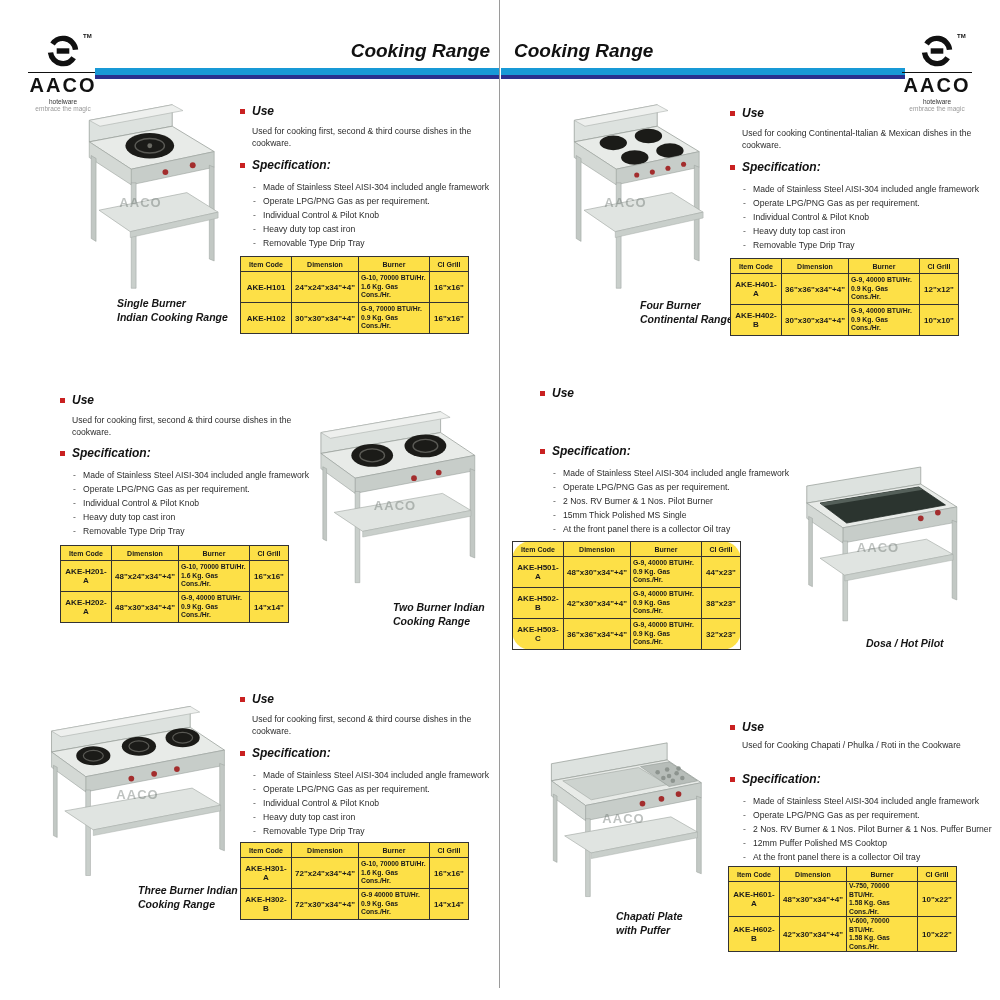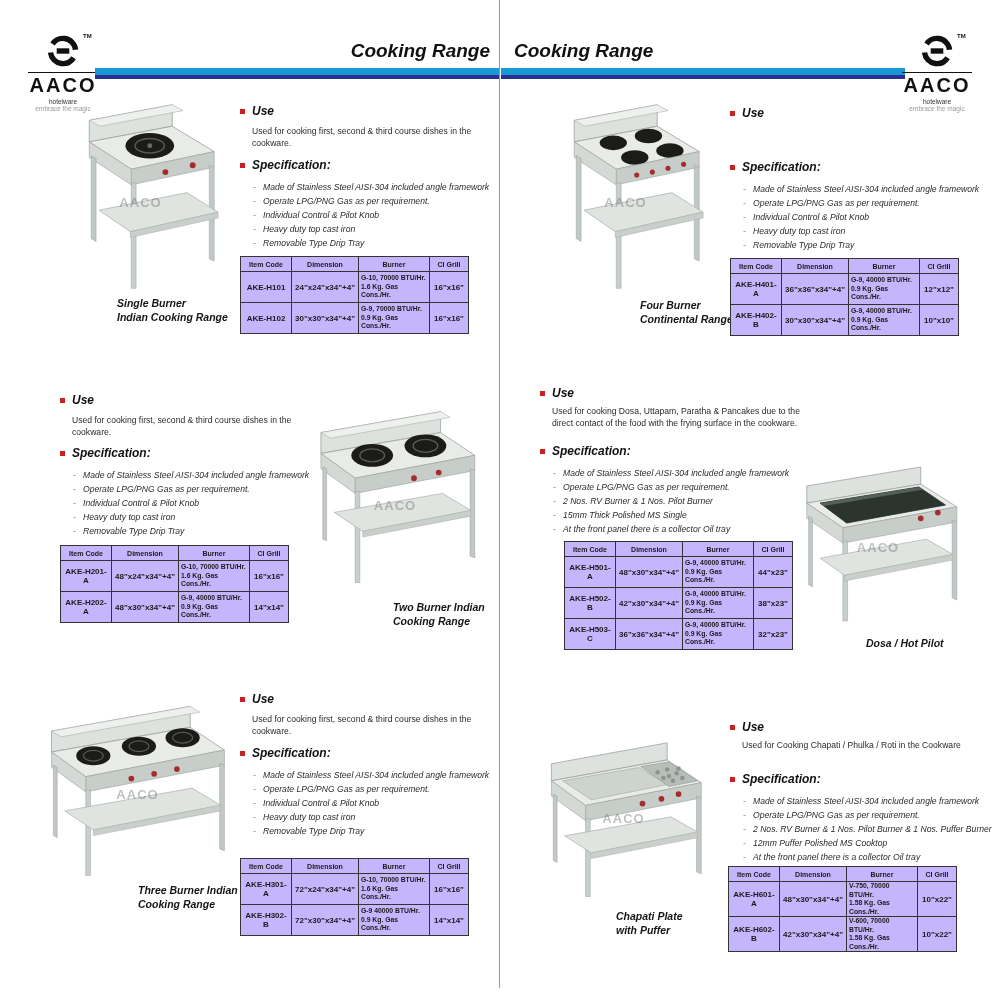--- a/index.html
+++ b/index.html
@@ -18,29 +18,29 @@
   .logo-rule{border-top:1.6px solid #111;margin:1px 4px 1px 4px;}
   .logo-name{font-size:20px;font-weight:bold;letter-spacing:2px;color:#111;}
   .logo-sub{font-size:6.5px;color:#333;margin-top:1px;}
   .logo-sub2{font-size:6.5px;color:#999;}
 
   
   .h-blk{position:absolute;display:flex;align-items:center;gap:7px;}
   .sq{width:5px;height:5px;background:#c92121;flex:0 0 auto;}
   .h-text{font-size:12px;font-weight:bold;font-style:italic;color:#111;}
   .use-t{position:absolute;font-size:8.6px;color:#2b2b2b;line-height:11.5px;}
-  ul.specs{position:absolute;list-style:none;margin:0;padding:0;font-size:8.6px;color:#2b2b2b;font-style:italic;}
+  ul.specs{position:absolute;list-style:none;margin:0;padding:0;font-size:8.6px;color:#2b2b2b;}
   ul.specs li{position:relative;padding-left:11px;line-height:14px;}
   ul.specs li::before{content:"-";position:absolute;left:1px;color:#555;}
 
   .caption{position:absolute;font-size:10.5px;font-weight:bold;font-style:italic;
            line-height:13.5px;color:#151515;white-space:pre-line;}
 
   
-  table.spec-table{position:absolute;border-collapse:collapse;background:#c4b5fd;
+  table.spec-table{position:absolute;border-collapse:collapse;background:#fde047;
                    border:1.6px solid #222;}
   table.spec-table th,table.spec-table td{border:1px solid #333;text-align:center;
                    vertical-align:middle;padding:0 2px;}
   table.spec-table th{font-size:7px;font-weight:bold;height:14px;}
   table.spec-table td{font-size:8px;font-weight:bold;height:30px;}
   table.spec-table td.burner{font-size:6.8px;text-align:left;line-height:8.5px;}
   .c1{width:46px}.c2{width:62px}.c3{width:66px}.c4{width:34px}
 
   
   .prod{position:absolute;}
@@ -180,20 +180,21 @@
       <polygon points="82,140 172,120 172,126 82,146" fill="#c9cfcb" stroke="#a6aca8" stroke-width="0.5"></polygon>
     </svg>
     <span class="wm">AACO</span>
   </div>
   <div class="caption" style="left:616px;top:299px;margin-left:24px;">Four Burner
 Continental Range</div>
   <div class="h-blk" style="left:730px;top:106px;">
     <span class="sq"></span>
     <span class="h-text">Use</span>
   </div>
+  <div class="use-t" style="left:742px;top:128px;width:246px;">Used for cooking Continental-Italian &amp; Mexican dishes in the cookware.</div>
   <div class="h-blk" style="left:730px;top:160px;">
     <span class="sq"></span>
     <span class="h-text">Specification:</span>
   </div>
   <ul class="specs" style="left:742px;top:182px;width:246px;">
     <li>Made of Stainless Steel AISI-304 included angle framework</li>
     <li>Operate LPG/PNG Gas as per requirement.</li>
     <li>Individual Control &amp; Pilot Knob</li>
     <li>Heavy duty top cast iron</li>
     <li>Removable Type Drip Tray</li>
@@ -296,33 +297,32 @@
     </svg>
     <span class="wm">AACO</span>
   </div>
   <div class="caption" style="left:393px;top:601px;">Two Burner Indian
 Cooking Range</div>
 
   <div class="h-blk" style="left:540px;top:386px;">
     <span class="sq"></span>
     <span class="h-text">Use</span>
   </div>
-  <div class="use-t" style="left:552px;top:406px;width:252px;">Used for cooking Dosa, Uttapam, Paratha &amp; Pancakes due to the direct contact of the food with the frying surface in the cookware.</div>
   <div class="h-blk" style="left:540px;top:444px;">
     <span class="sq"></span>
     <span class="h-text">Specification:</span>
   </div>
   <ul class="specs" style="left:552px;top:466px;width:252px;">
     <li>Made of Stainless Steel AISI-304 included angle framework</li>
     <li>Operate LPG/PNG Gas as per requirement.</li>
     <li>2 Nos. RV Burner &amp; 1 Nos. Pilot Burner</li>
     <li>15mm Thick Polished MS Single</li>
     <li>At the front panel there is a collector Oil tray</li>
   </ul>
-  <table class="spec-table" style="left:564px;top:541px;">
+  <table class="spec-table" style="left:512px;top:541px;border-radius:19px;">
     <thead>
         <tr>
       <th class="c1">Item Code</th>
       <th class="c2">Dimension</th>
       <th class="c3">Burner</th>
       <th class="c4">CI Grill</th>
     </tr>
       </thead>
     <tbody>
       <tr>
@@ -409,21 +409,21 @@
     <span class="sq"></span>
     <span class="h-text">Specification:</span>
   </div>
   <ul class="specs" style="left:252px;top:768px;width:242px;">
     <li>Made of Stainless Steel AISI-304 included angle framework</li>
     <li>Operate LPG/PNG Gas as per requirement.</li>
     <li>Individual Control &amp; Pilot Knob</li>
     <li>Heavy duty top cast iron</li>
     <li>Removable Type Drip Tray</li>
   </ul>
-  <table class="spec-table" style="left:240px;top:842px;margin-top:16px;">
+  <table class="spec-table" style="left:240px;top:842px;">
     <thead>
         <tr>
       <th class="c1">Item Code</th>
       <th class="c2">Dimension</th>
       <th class="c3">Burner</th>
       <th class="c4">CI Grill</th>
     </tr>
       </thead>
     <tbody>
       <tr>

